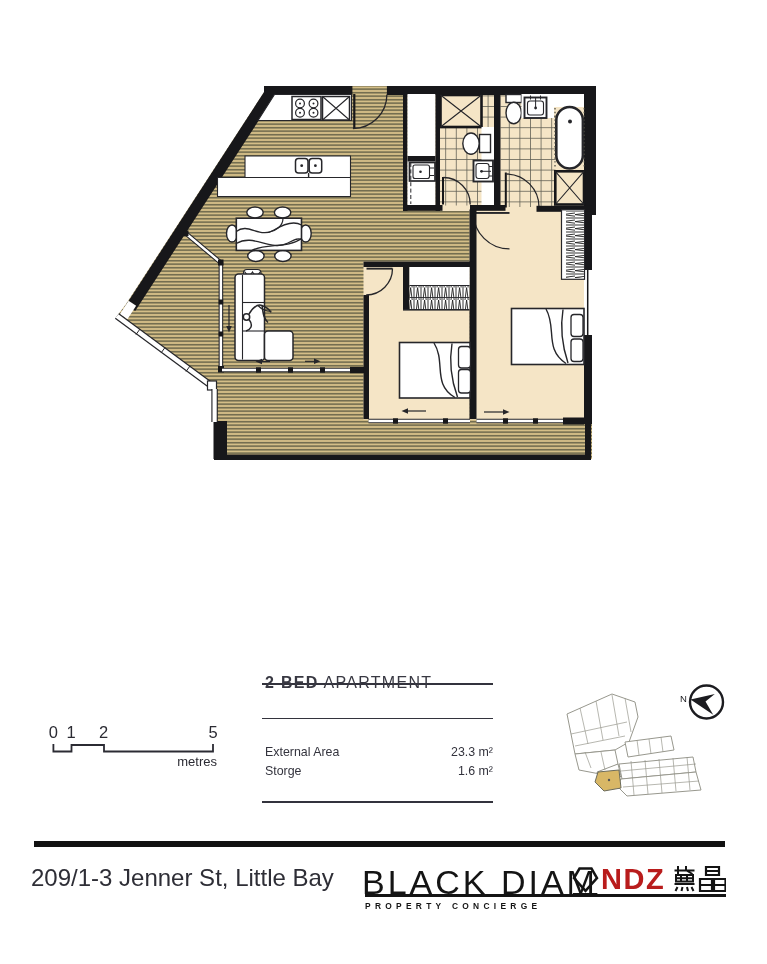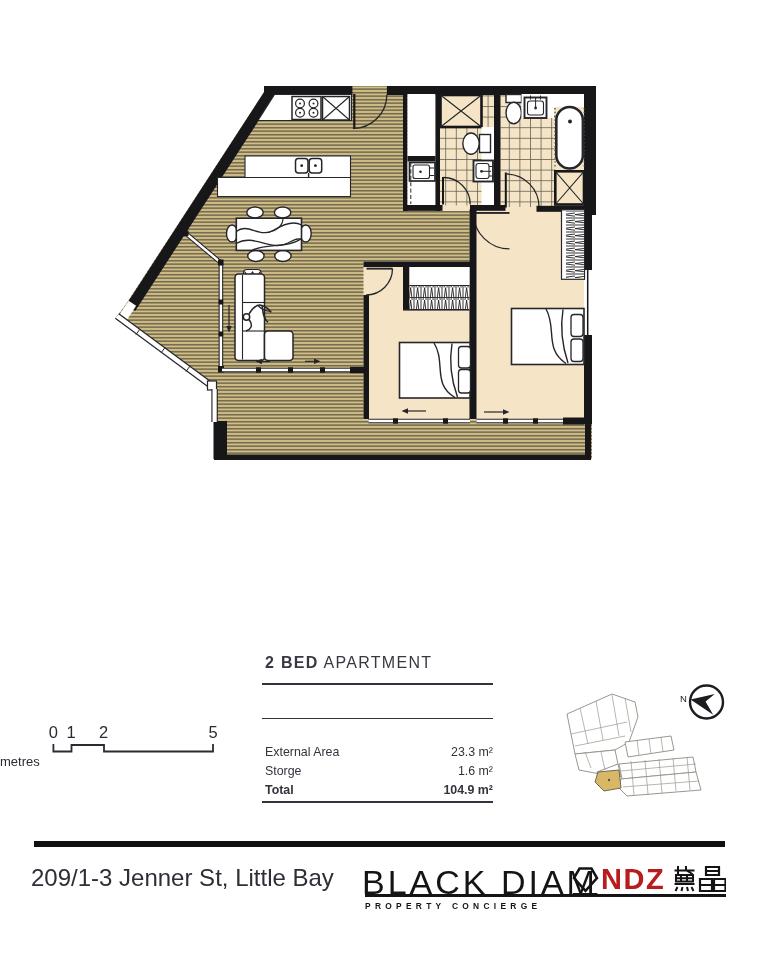--- a/index.html
+++ b/index.html
@@ -350,28 +350,27 @@
 
 <svg class="abs" style="left:0;top:660px" width="240" height="120" viewBox="0 0 240 120">
 <g fill="none" stroke="#2b2b33" stroke-width="1.8">
 <path d="M53.4,84 V91.5 H71.5 V85 H104 V91.5 H213 V84"></path>
 </g>
 </svg>
 <div class="abs" style="left:48.8px;top:724.4px;line-height:1;font-size:16.5px;color:#2b2b33;">0</div>
 <div class="abs" style="left:66.4px;top:724.4px;line-height:1;font-size:16.5px;color:#2b2b33;">1</div>
 <div class="abs" style="left:98.9px;top:724.4px;line-height:1;font-size:16.5px;color:#2b2b33;">2</div>
 <div class="abs" style="left:208.4px;top:724.4px;line-height:1;font-size:16.5px;color:#2b2b33;">5</div>
-<div class="abs" style="left:0;top:755px;width:217px;text-align:left;line-height:1;font-size:13px;color:#2b2b33;">metres</div>
+<div class="abs" style="left:0;top:755px;width:217px;text-align:right;line-height:1;font-size:13px;color:#2b2b33;">metres</div>
 
 <div class="abs" style="left:262px;top:683px;width:231px;height:1.8px;background:#33333d;"></div>
-<div class="abs" style="left:265px;top:654px;font-size:16px;letter-spacing:1.3px;color:#383842;text-align:center;"><b>2 BED</b> APARTMENT</div>
+<div class="abs" style="left:265px;top:674px;font-size:16px;letter-spacing:1.3px;color:#383842;text-align:center;"><b>2 BED</b> APARTMENT</div>
 <div class="abs" style="left:262px;top:717.6px;width:231px;height:1.6px;background:#33333d;"></div>
 <div class="abs" style="left:265px;top:745px;width:228px;font-size:12.4px;color:#33333d;">External Area<span style="float:right">23.3 m²</span></div>
 <div class="abs" style="left:265px;top:764px;width:228px;font-size:12.4px;color:#33333d;">Storge<span style="float:right">1.6 m²</span></div>
-<div class="abs" style="left:265px;top:782.5px;width:228px;font-size:12.4px;font-weight:bold;color:#33333d;">Total<span style="float:right">104.9 m²</span></div>
 <div class="abs" style="left:262px;top:801px;width:231px;height:1.6px;background:#33333d;"></div>
 
 <svg class="abs" style="left:555px;top:680px" width="212" height="130" viewBox="0 0 212 130">
 <g fill="#ffffff" stroke="#98988e" stroke-width="1">
 <polygon points="12,34 57,14 80,22 83,37 74,62 60,70 20,74"></polygon>
 <polygon points="20,74 60,70 63,84 45,94 24,90"></polygon>
 <polygon points="42,92 63,84 66,96 58,104 44,102"></polygon>
 </g>
 <g fill="none" stroke="#98988e" stroke-width="0.7">
 <path d="M25,28 L33,64 M41,21 L48,60 M57,15 L64,56 M70,18 L76,52 M16,54 L72,42 M20,66 L70,56 M30,72 L36,88 M46,72 L50,90"></path>

